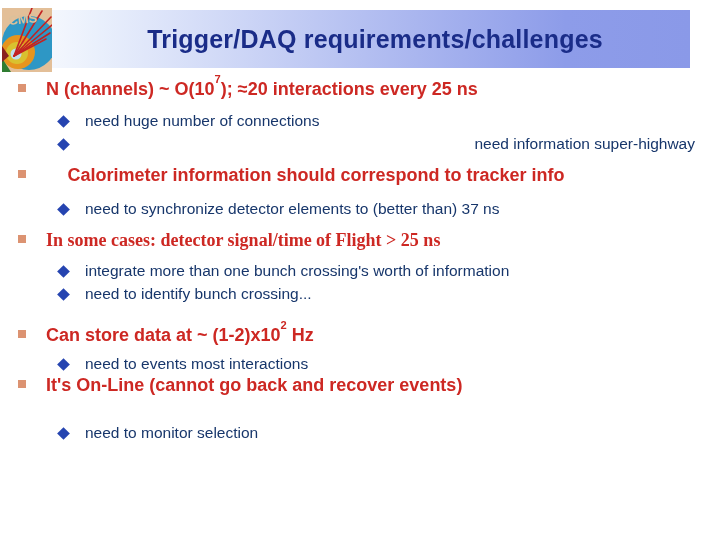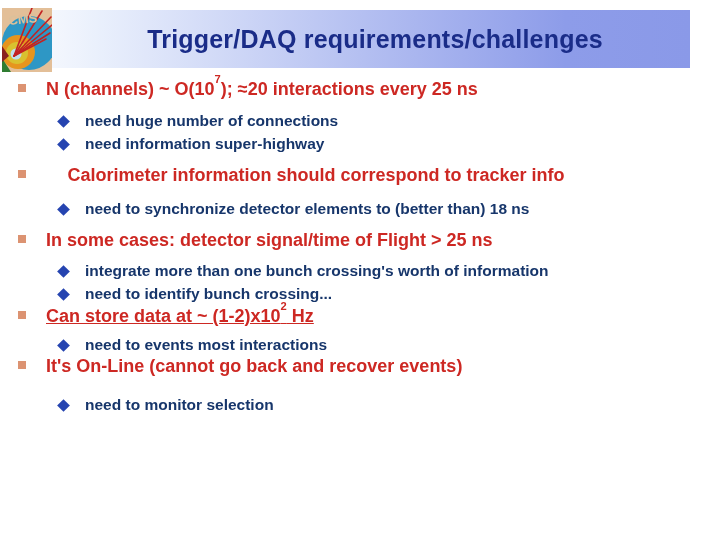--- a/index.html
+++ b/index.html
@@ -28,45 +28,45 @@
 
   
   #bullets{position:absolute;left:0;top:70px;width:720px;}
   .row{position:relative;}
   .row.lvl1{
     padding-left:46px;max-width:540px;
     font-size:18px;line-height:23px;font-weight:700;color:#cd2823;
   }
   .row.lvl2{
     padding-left:85px;max-width:610px;
-    font-size:15.5px;line-height:20px;font-weight:700;color:#17366b;
+    font-size:15.5px;line-height:20px;font-weight:400;color:#17366b;
   }
   .row .marker{position:absolute;display:block;}
   .row.lvl1 .marker{
     left:18px;top:6px;width:8px;height:8px;background:#dc9372;
   }
   .row.lvl2 .marker{
     left:59px;top:6px;width:9px;height:9px;background:#2544b0;
     transform:rotate(45deg);transform-origin:center;
   }
   .row sup{font-size:62%;line-height:0;position:relative;top:-0.45em;}
 
   
   #bullets .row:nth-child(1){margin-top:8px;}
   #bullets .row:nth-child(2){margin-top:10px;}
-  #bullets .row:nth-child(3){margin-top:3px;}
+  #bullets .row:nth-child(3){margin-top:3px;text-align:right;}
   #bullets .row:nth-child(4){margin-top:10px;text-align:center;}
   #bullets .row:nth-child(5){margin-top:12px;}
-  #bullets .row:nth-child(6){margin-top:10px;}
+  #bullets .row:nth-child(6){margin-top:10px;font-family:Liberation Serif, serif;}
   #bullets .row:nth-child(7){margin-top:9px;}
   #bullets .row:nth-child(8){margin-top:3px;}
-  #bullets .row:nth-child(9){margin-top:1px;text-decoration:underline;}
+  #bullets .row:nth-child(9){margin-top:20px;}
   #bullets .row:nth-child(10){margin-top:7px;}
   #bullets .row:nth-child(11){}
-  #bullets .row:nth-child(12){margin-top:17px;}
+  #bullets .row:nth-child(12){margin-top:26px;}
 </style>
 </head>
 <body>
 
 <div class="slide">
 
   <div class="header-band">
     <div class="title">Trigger/DAQ requirements/challenges</div>
   </div>
 
@@ -89,21 +89,21 @@
       </g>
       <text x="7" y="17" font-size="13" font-weight="bold" fill="#dcc09a" font-family="Liberation Sans, sans-serif" transform="rotate(-6 7 17)">CMS</text>
     </svg>
   </div>
 
   <div id="bullets">
       <div class="row lvl1"><span class="marker"></span><span><span>N (channels) ~ O(10</span><sup>7</sup><span>); ≈20 interactions every 25 ns</span></span></div>
       <div class="row lvl2"><span class="marker"></span><span><span>need huge number of connections</span></span></div>
       <div class="row lvl2"><span class="marker"></span><span><span>need information super-highway</span></span></div>
       <div class="row lvl1"><span class="marker"></span><span><span>Calorimeter information should correspond to tracker info</span></span></div>
-      <div class="row lvl2"><span class="marker"></span><span><span>need to synchronize detector elements to (better than) 18 ns</span></span></div>
+      <div class="row lvl2"><span class="marker"></span><span><span>need to synchronize detector elements to (better than) 37 ns</span></span></div>
       <div class="row lvl1"><span class="marker"></span><span><span>In some cases: detector signal/time of Flight &gt; 25 ns</span></span></div>
       <div class="row lvl2"><span class="marker"></span><span><span>integrate more than one bunch crossing's worth of information</span></span></div>
       <div class="row lvl2"><span class="marker"></span><span><span>need to identify bunch crossing...</span></span></div>
       <div class="row lvl1"><span class="marker"></span><span><span>Can store data at ~ (1-2)x10</span><sup>2</sup><span> Hz</span></span></div>
       <div class="row lvl2"><span class="marker"></span><span><span>need to events most interactions</span></span></div>
       <div class="row lvl1"><span class="marker"></span><span><span>It's On-Line (cannot go back and recover events)</span></span></div>
       <div class="row lvl2"><span class="marker"></span><span><span>need to monitor selection</span></span></div>
     </div>
 
 </div>

